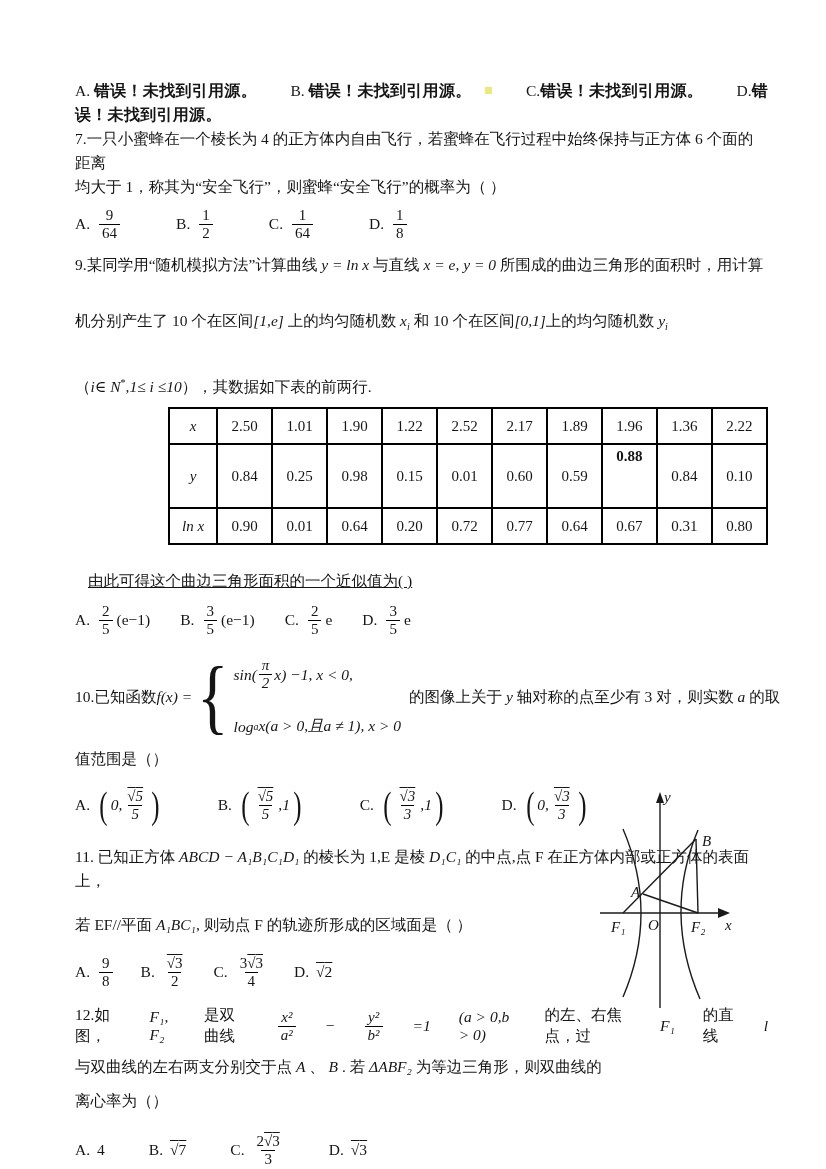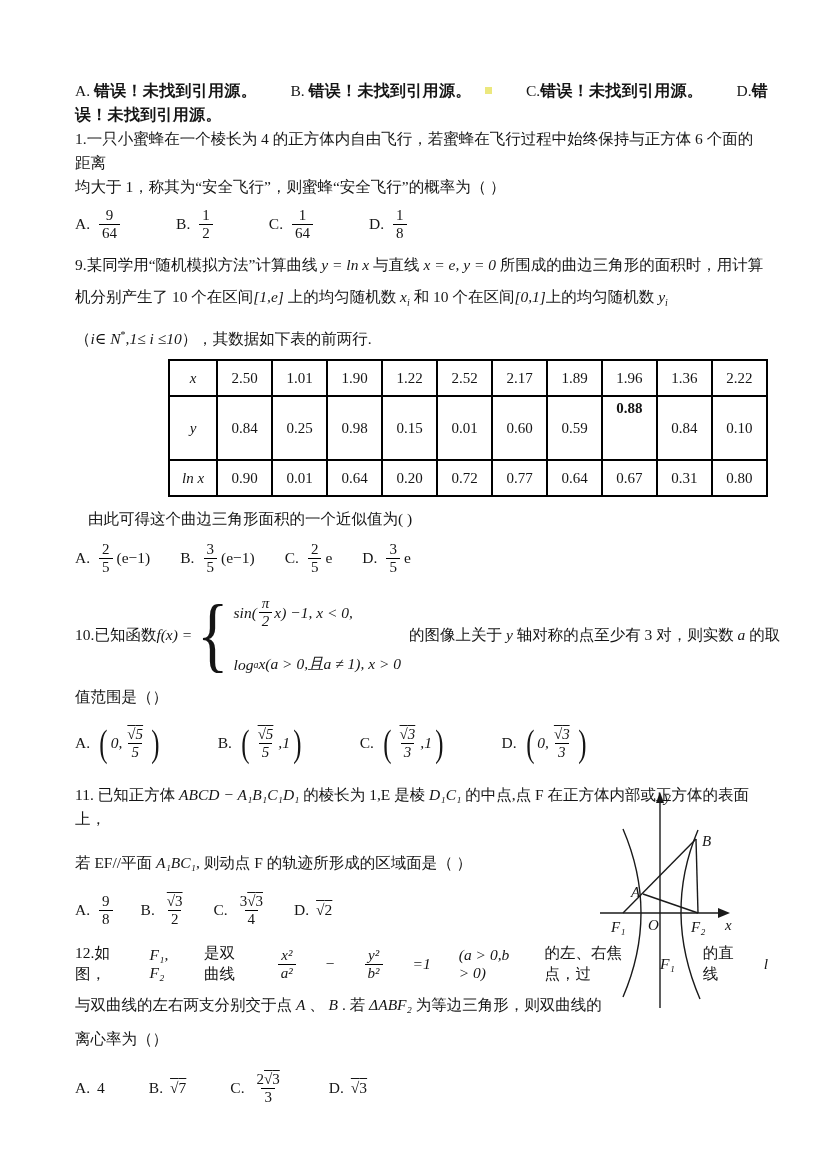--- a/index.html
+++ b/index.html
@@ -52,31 +52,31 @@
 
   
   .tbl { border-collapse:collapse; margin:8px 0 0 93px; font-size:15px; }
   .tbl td { border:2px solid #000; text-align:center; vertical-align:middle; width:61px; padding:0; }
   .tbl tr:nth-child(1) td { height:36px; }
   .tbl tr:nth-child(2) td { height:64px; }
   .tbl tr:nth-child(3) td { height:36px; }
   .tbl td.hd { width:56px; font-style:italic; }
   .tbl td.wrapcell { padding:0 4px; word-break:break-all; line-height:2.0; }
   .tbl td.topcell { vertical-align:top; padding-top:3px;font-weight:bold; }
-  .concl { margin-top:10px; text-indent:13px; }
+  .concl { margin-top:24px; text-indent:13px;text-decoration:underline; }
 
   
   .q10row { display:flex; align-items:center; white-space:nowrap; margin-top:10px; height:88px; }
   .brace { font-size:82px; font-weight:400; line-height:0.85; display:inline-block;
            transform:scaleX(0.8); margin:0 1px; }
   .cases { display:inline-flex; flex-direction:column; gap:24px; }
   .case { display:flex; align-items:center; font-style:italic; }
   .after { margin-left:8px; }
 
-  .mt6 { margin-top:6px; } .mt8 { margin-top:8px; } .mt10 { margin-top:10px; } .mt16 { margin-top:8px; } .mt20 { margin-top:20px; }
+  .mt6 { margin-top:6px; } .mt8 { margin-top:8px; } .mt10 { margin-top:10px; } .mt16 { margin-top:32px; } .mt20 { margin-top:20px; }
 
   .q12l1 { display:flex; align-items:center; height:46px;gap:28px; }
 
   
   .figure { position:absolute; left:598px; top:790px; width:235px; height:222px; }
   .figure text { font-family:"Liberation Serif",serif; font-style:italic; font-size:15px; fill:#151515; }
 </style>
 </head>
 <body>
 
@@ -90,21 +90,21 @@
         <span class="bhz">错误！未找到引用源。</span>
       </span>
     <span class="pair">
         <span class="lbl">D.</span>
         <span class="bhz">错</span>
       </span>
   </div>
   <div class="err-line2"><span class="bhz">误！未找到引用源。</span></div>
 
   <div>
-    <div class="ln">1.一只小蜜蜂在一个棱长为 4 的正方体内自由飞行，若蜜蜂在飞行过程中始终保持与正方体 6 个面的距离</div>
+    <div class="ln">7.一只小蜜蜂在一个棱长为 4 的正方体内自由飞行，若蜜蜂在飞行过程中始终保持与正方体 6 个面的距离</div>
     <div class="ln">均大于 1，称其为“安全飞行”，则蜜蜂“安全飞行”的概率为（ ）</div>
     <div class="opts q8-opts">
       <span class="opt">
           <span class="olbl">A.</span>
           <span class="frac">
             <span class="num">9</span>
             <span class="den">64</span>
           </span>
         </span>
       <span class="opt">

